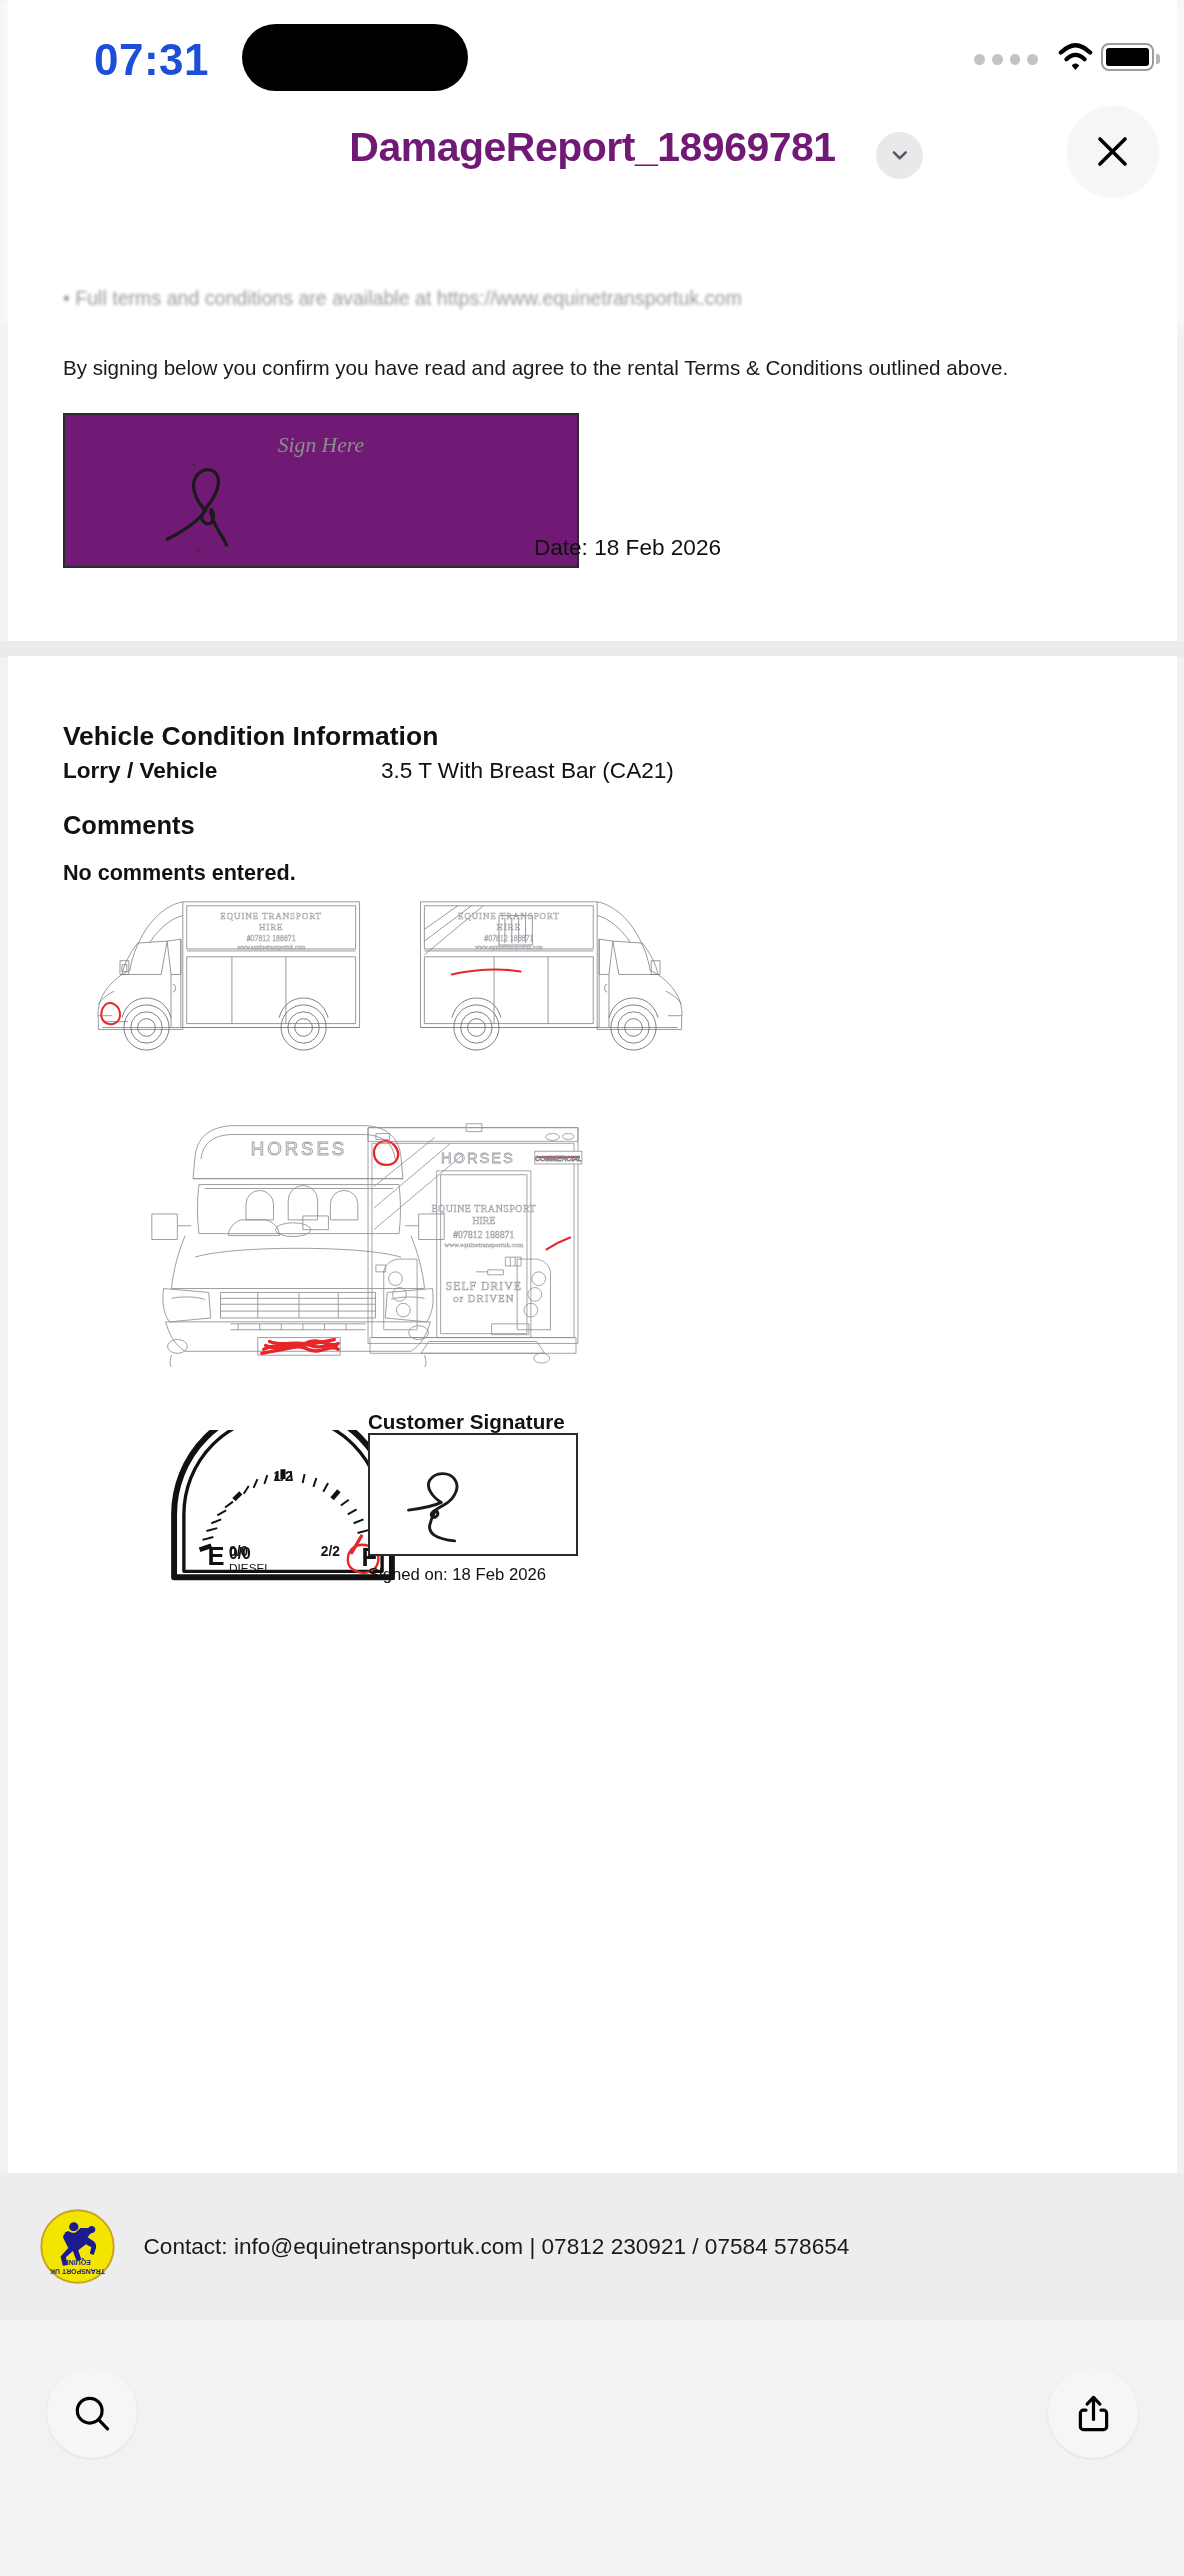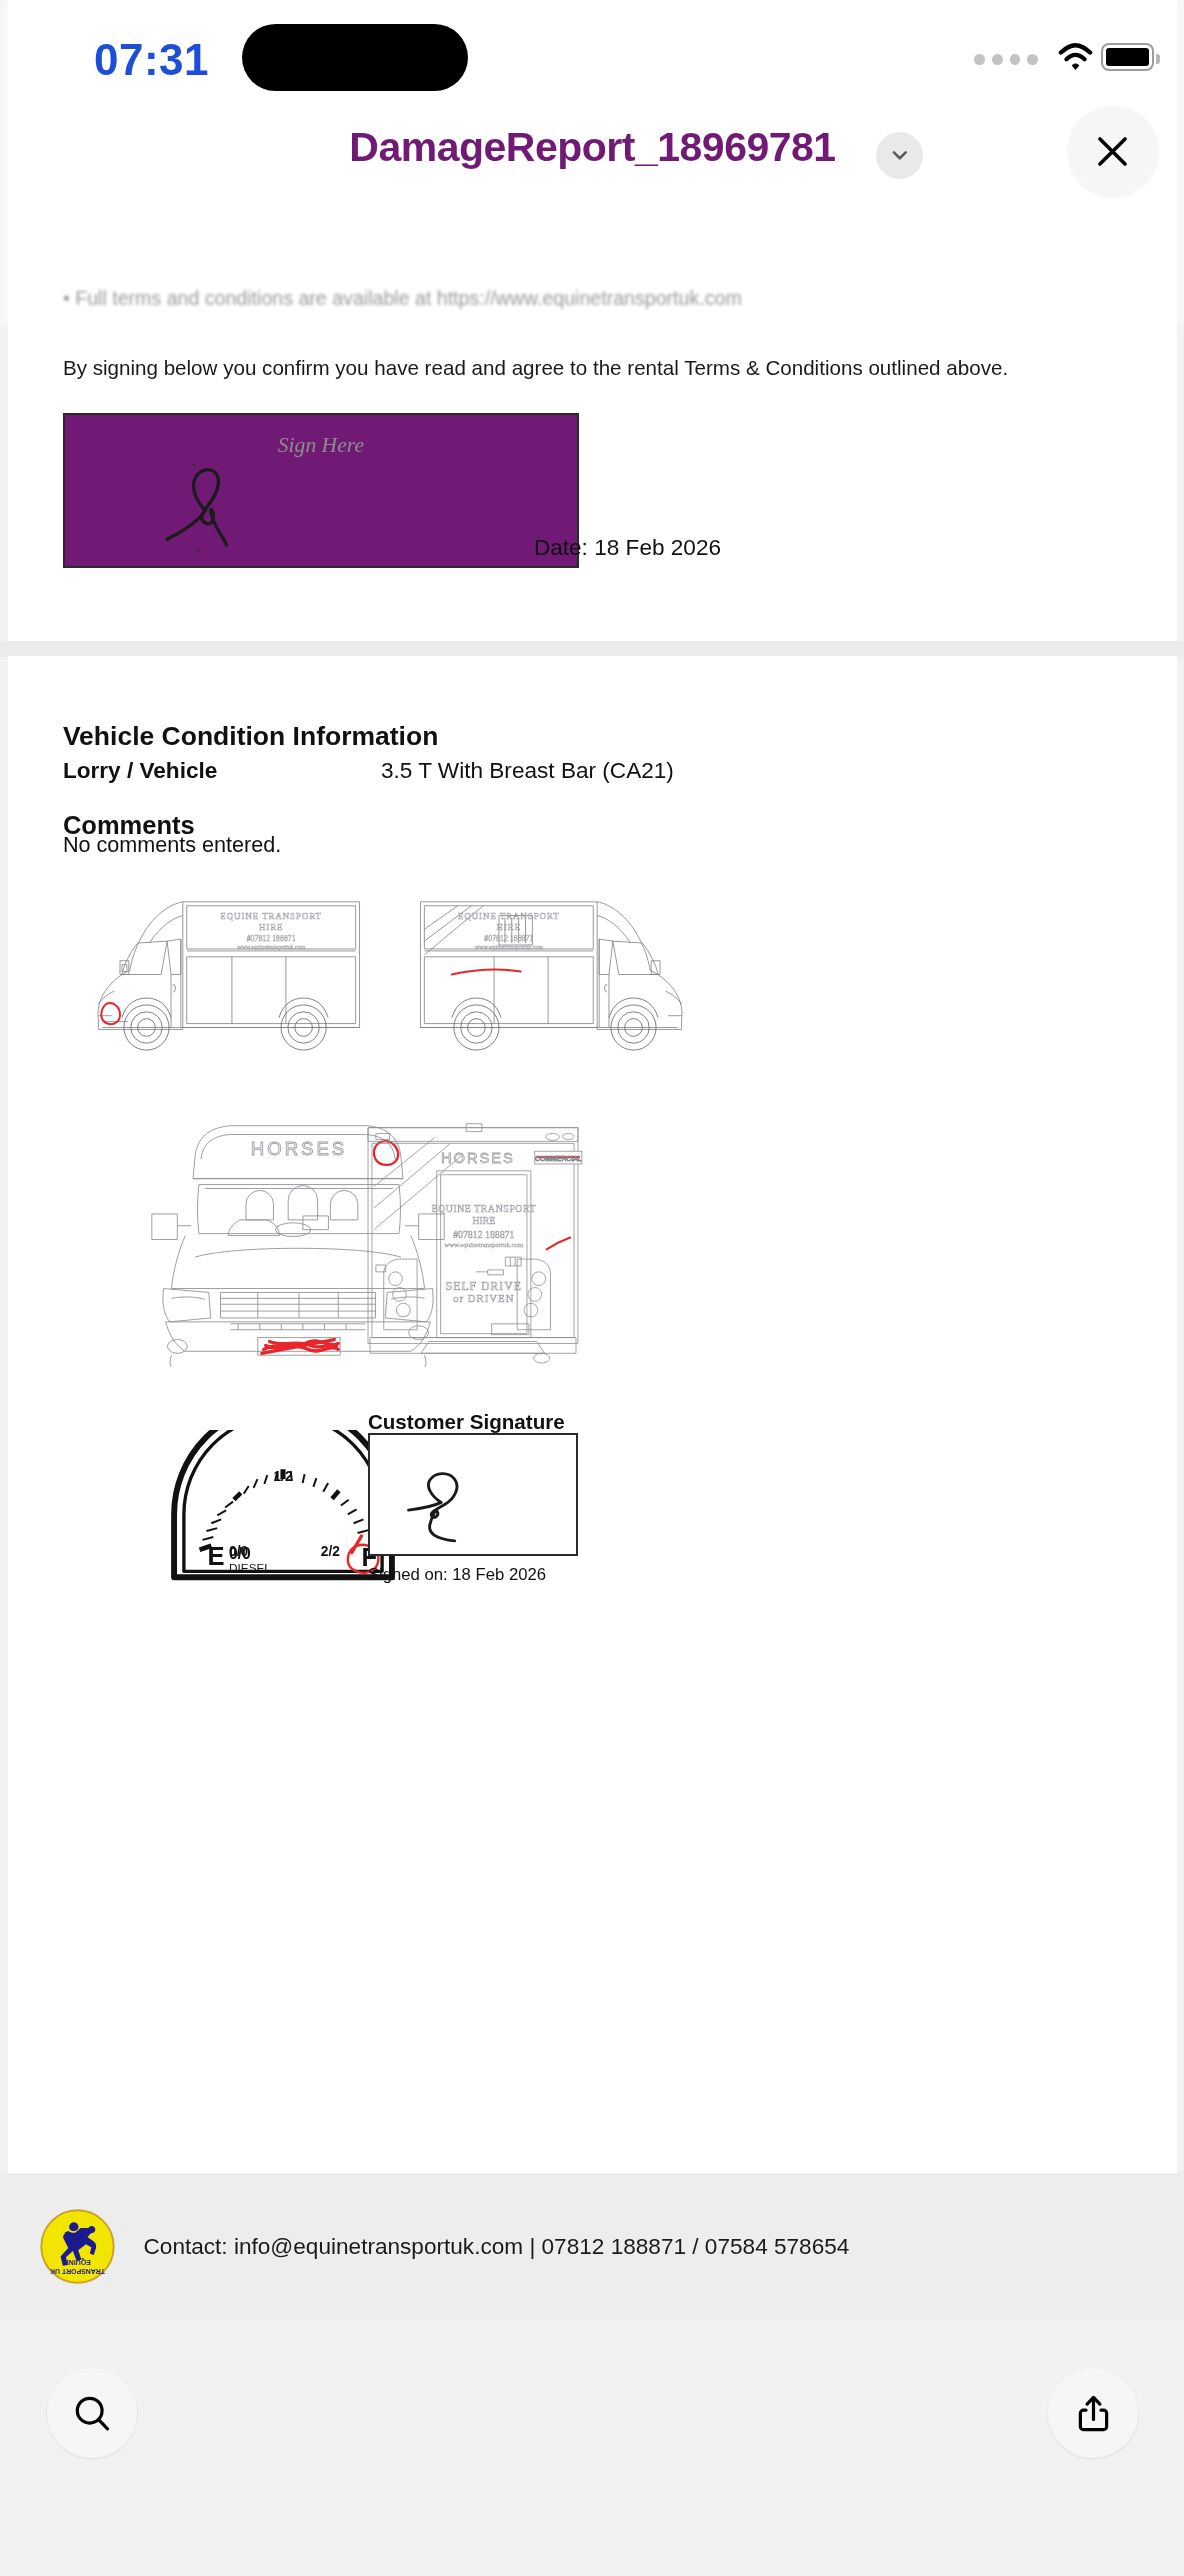--- a/index.html
+++ b/index.html
@@ -96,21 +96,21 @@
   .sig-date {
     position: absolute; left: 526px; top: 535px;
     font-size: 22.6px; color: #111;
   }
 
   
   .vci-head { position: absolute; left: 55px; top: 65px; font-size: 26.5px; font-weight: 700; color: #111; }
   .vci-label { position: absolute; left: 55px; top: 102px; font-size: 22.6px; font-weight: 700; color: #111; }
   .vci-value { position: absolute; left: 373px; top: 102px; font-size: 22.6px; color: #111; }
   .cm-head { position: absolute; left: 55px; top: 155px; font-size: 25.5px; font-weight: 700; color: #111; }
-  .cm-body { position: absolute; left: 55px; top: 176px; font-size: 21.6px; color: #111; }
+  .cm-body { position: absolute; left: 55px; top: 204px; font-size: 21.6px; color: #111; font-weight: bold; }
 
   .diagram { position: absolute; }
   .d-side-left  { left: 57px;  top: 224px; width: 324px; height: 187px; }
   .d-side-right { left: 383px; top: 224px; width: 324px; height: 187px; }
   .d-front      { left: 128px; top: 454px; width: 324px; height: 257px; }
   .d-rear       { left: 352px; top: 454px; width: 226px; height: 257px; }
   .d-gauge      { left: 152px; top: 774px; width: 246px; height: 157px; }
   .diagram svg { width: 100%; height: 100%; display: block; }
 
   .cust-sig-head { position: absolute; left: 360px; top: 754px; font-size: 20.6px; font-weight: 700; color: #111; }
@@ -464,21 +464,21 @@
       <g fill="#1b1b8f">
         <path d="M64 26 c3 -4 8 -3 9 1 c1 4 -3 6 -6 6 l-4 5 l6 4 c4 2 6 6 5 10 l-3 9 l-5 -2 l2 -8 l-7 -4 l-10 8 l4 12 l-6 2 l-5 -13 l-9 8 l2 10 l-6 1 l-3 -12 l10 -11 l-6 -12 c-2 -4 1 -8 5 -8 l10 0 l7 -6 z"></path>
         <path d="M41 20 c4 -3 9 -1 10 3 c1 4 -2 7 -6 7 c-5 0 -8 -5 -4 -10 z"></path>
         <path d="M38 30 c5 2 9 6 10 11 l-8 2 c-1 -5 -3 -9 -7 -11 z"></path>
       </g>
       <g fill="#1b1b8f" font-family="Liberation Sans, sans-serif" font-weight="700" transform="rotate(180 50 50)">
         <text x="50" y="32" font-size="9" text-anchor="middle">EQUINE</text>
         <text x="50" y="21" font-size="9" text-anchor="middle">TRANSPORT UK</text>
       </g>
     </svg>
-    <div class="footer-text">Contact: info@equinetransportuk.com  |  07812 188871 / 07584 578654</div>
+    <div class="footer-text">Contact: info@equinetransportuk.com  |  07812 230921 / 07584 578654</div>
   </div>
 
   <div class="toolbar">
     <div class="tb-btn tb-search">
       <svg width="45" height="45" viewBox="0 0 24 24" fill="none" stroke="#000" stroke-width="1.7">
         <circle cx="10.5" cy="10.5" r="6.6"></circle>
         <path d="M15.4 15.4 L20 20.2" stroke-linecap="round"></path>
       </svg>
     </div>
     <div class="tb-btn tb-share">

